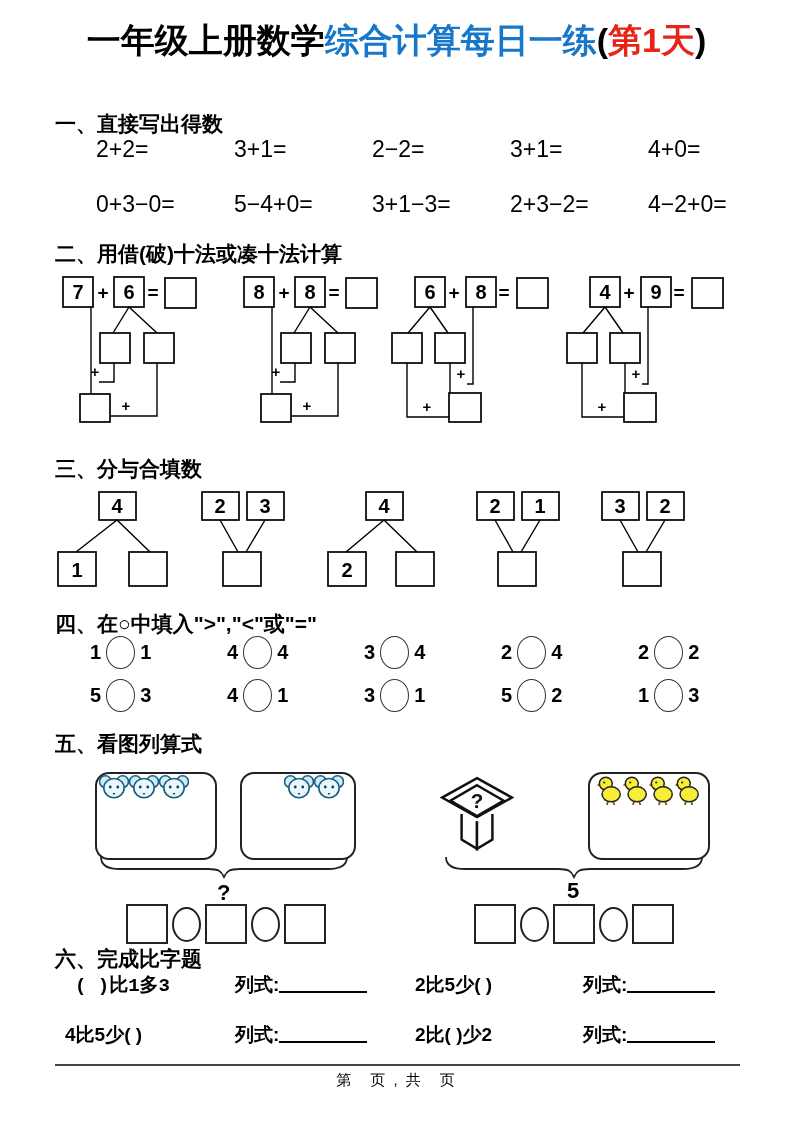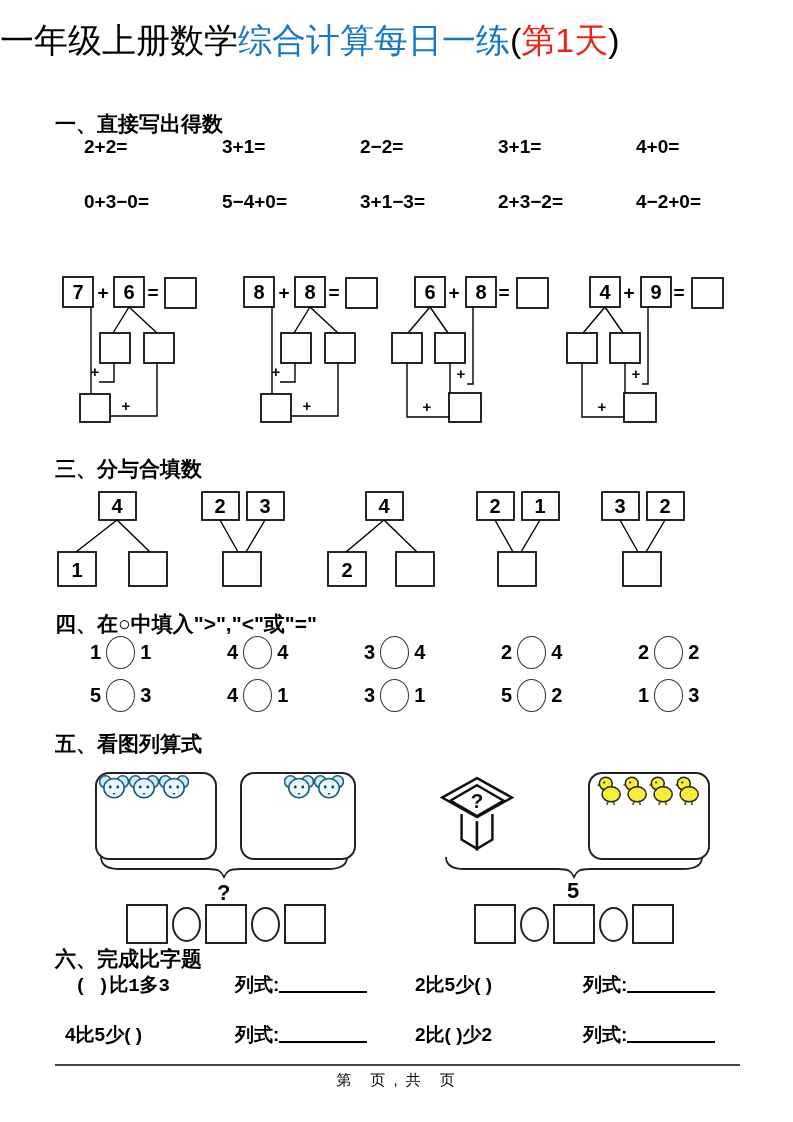--- a/index.html
+++ b/index.html
@@ -1,29 +1,29 @@
 <!DOCTYPE html>
 <html><head>
 <meta charset="utf-8">
 <style>
   html,body{margin:0;padding:0;background:#fff;}
   .page{position:relative;width:793px;height:1122px;background:#fff;overflow:hidden;
         font-family:"Liberation Sans","DejaVu Sans",sans-serif;color:#000;}
   .abs{position:absolute;}
   
-  .title{top:18px;left:0;width:100%;text-align:left;font-size:34px;font-weight:normal;white-space:nowrap;}
+  .title{top:18px;left:0;width:100%;text-align:center;font-size:34px;font-weight:bold;white-space:nowrap;}
   .title .blue{color:#1777c8;}
   .title .red{color:#e8231a;}
   
   .info{top:80px;left:113px;font-size:19px;font-weight:bold;white-space:nowrap;}
   .blank{display:inline-block;width:72px;height:18px;border-bottom:2px solid #000;margin:0 16px 0 3px;vertical-align:-2px;}
   
   .sec-h{font-size:21px;font-weight:bold;white-space:nowrap;}
   
-  .calc-row{display:flex;font-size:19px;font-weight:bold;}
+  .calc-row{display:flex;font-size:23px;font-weight:normal;margin-left:12px;}
   .calc-row span{width:138px;}
   
   .cmp-row{display:flex;font-size:20px;font-weight:bold;align-items:center;}
   .cmp-item{width:137px;display:flex;align-items:center;}
   .cmp-circle{display:inline-block;width:27px;height:31px;border:1.7px solid #333;border-radius:50%;margin:0 5px;}
   
   svg .bx{fill:none;stroke:#000;stroke-width:1.7;}
   svg .ln{stroke:#000;stroke-width:1.4;fill:none;}
   svg text{font-family:"Liberation Sans","DejaVu Sans",sans-serif;}
   svg .num{font-size:20px;font-weight:bold;text-anchor:middle;fill:#000;}
@@ -63,20 +63,21 @@
     <span>4+0=</span>
   </div>
   <div class="abs calc-row" style="top:191px;left:84px;">
     <span>0+3−0=</span>
     <span>5−4+0=</span>
     <span>3+1−3=</span>
     <span>2+3−2=</span>
     <span>4−2+0=</span>
   </div>
 
+  <div class="abs sec-h" style="top:240px;left:55px;">二、用借(破)十法或凑十法计算</div>
 
   <svg class="abs" style="top:276px;left:62px;" width="140" height="150" viewBox="0 0 140 150">
     <rect class="bx" x="1" y="1" width="30" height="30"></rect>
     <text class="num" x="16" y="23">7</text>
     <text class="op" x="41" y="23">+</text>
     <rect class="bx" x="52" y="1" width="30" height="30"></rect>
     <text class="num" x="67" y="23">6</text>
     <text class="op" x="91" y="23">=</text>
     <rect class="bx" x="103" y="2" width="31" height="30"></rect>
     <line class="ln" x1="67" y1="31" x2="51" y2="57"></line>

